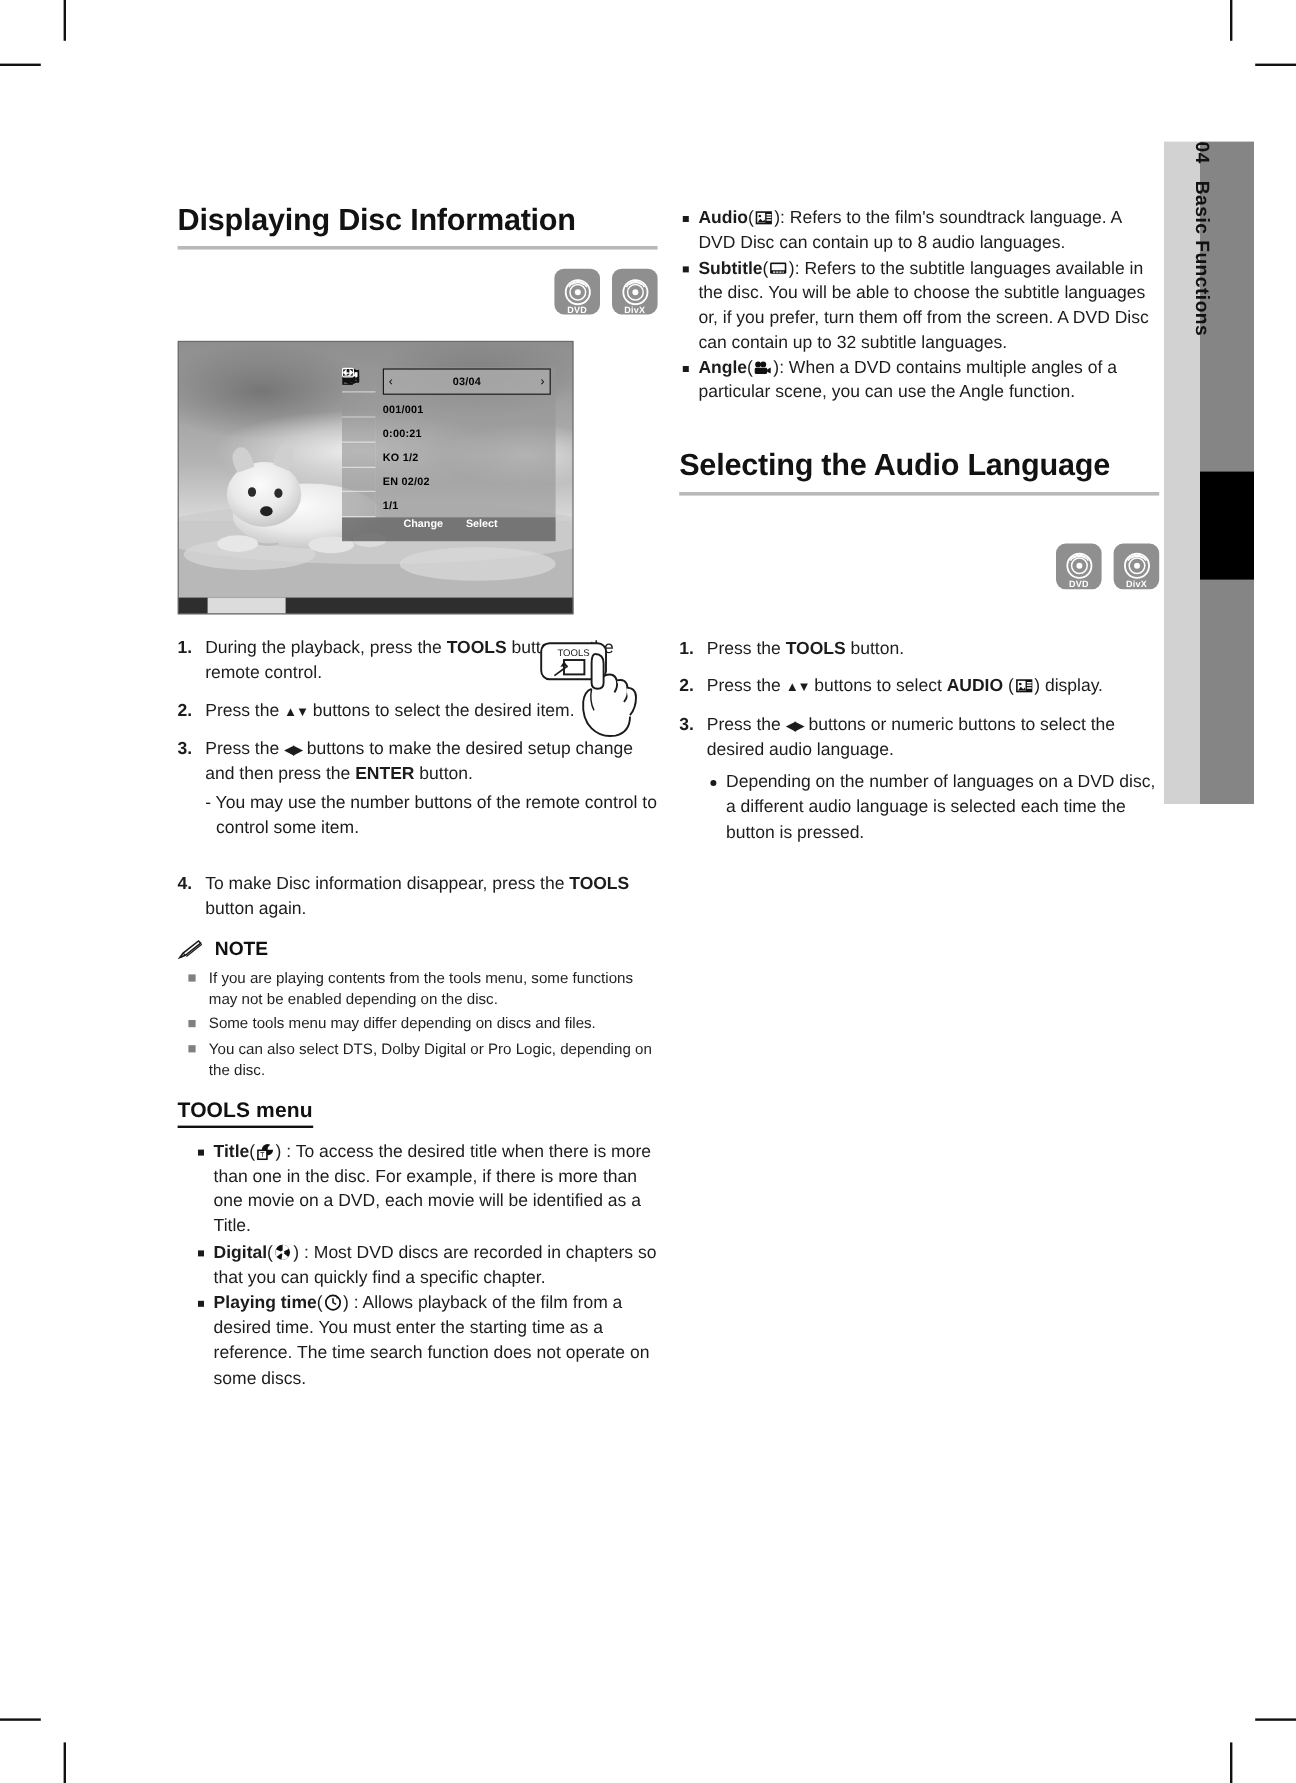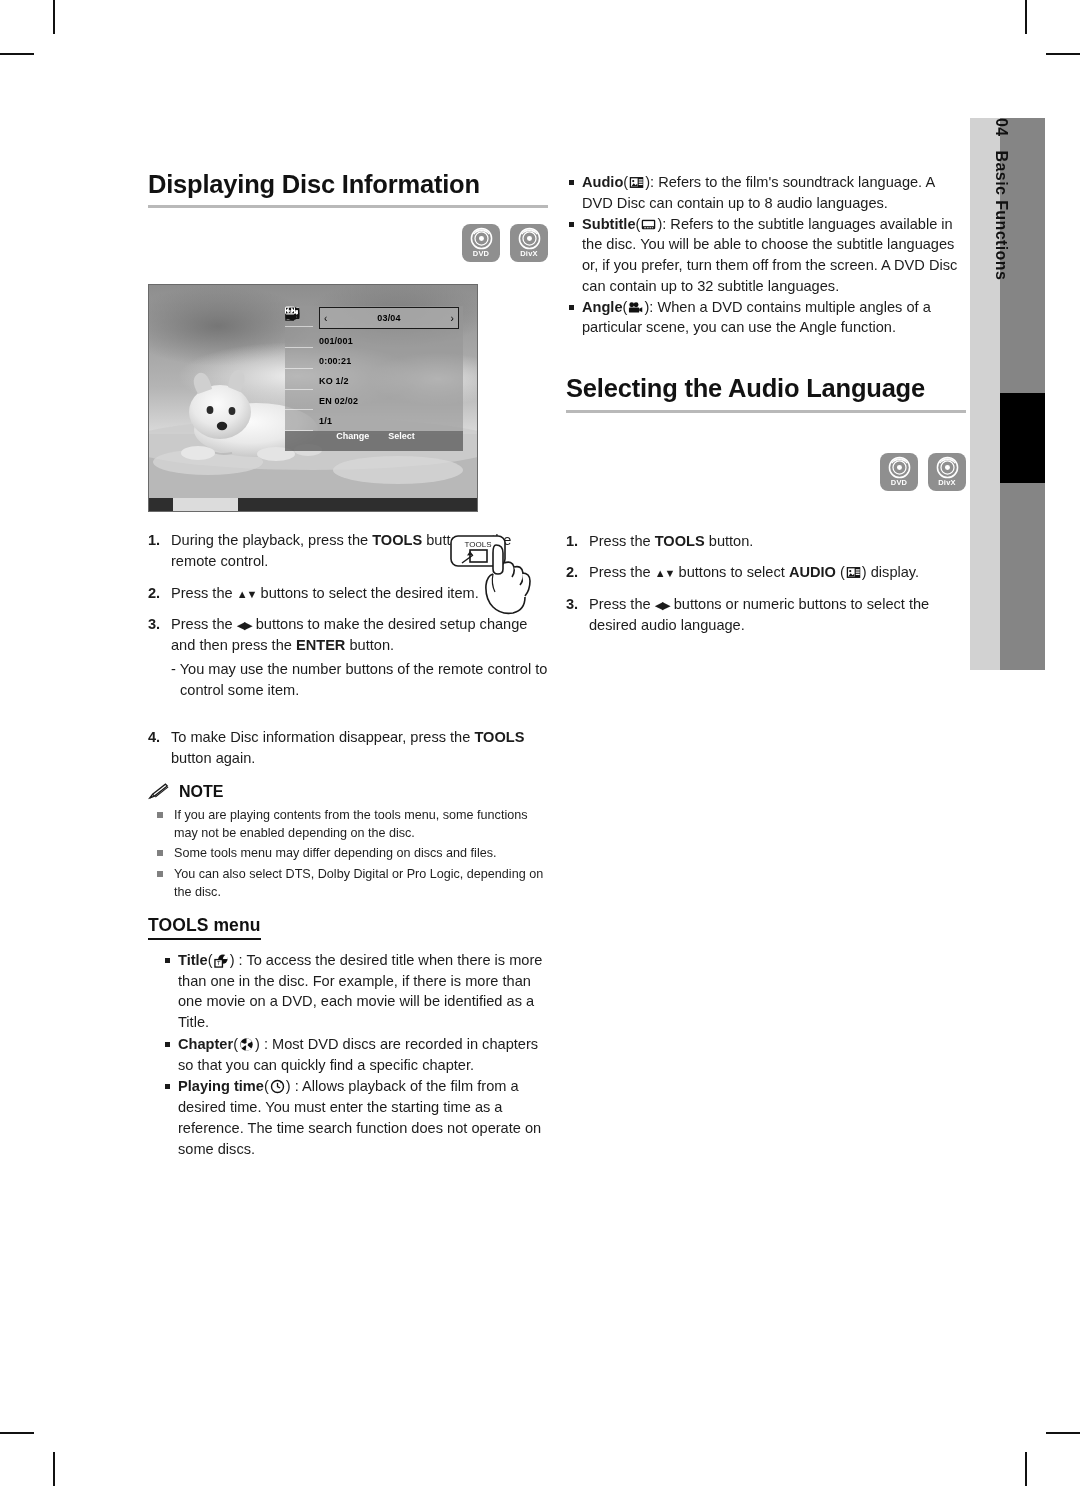--- a/index.html
+++ b/index.html
@@ -51,21 +51,21 @@
   h3.sub{
     margin:0;font-size:17.5px;font-weight:bold;color:#111;letter-spacing:.1px;
     display:inline-block;border-bottom:2.5px solid #111;padding-bottom:2px;
   }
 
   
   .badges{display:flex;gap:10px;justify-content:flex-end;}
   .badge{
     width:38px;height:38px;border-radius:8px;background:#8f8f8f;
     position:relative;display:flex;flex-direction:column;
-    align-items:center;justify-content:flex-start;padding-top:3px;box-sizing:border-box;
+    align-items:center;justify-content:flex-end;padding-top:3px;box-sizing:border-box;
   }
   .badge .disc{width:23px;height:23px;display:block;}
   .badge .blabel{
     font-size:7.5px;font-weight:bold;color:#fff;line-height:1;margin-top:0px;
     letter-spacing:.2px;
   }
 
   
   .tv{position:relative;width:330px;height:228px;margin-top:22px;overflow:hidden;background:#9a9a9a;}
   .tv svg{position:absolute;left:0;top:0;}
@@ -402,21 +402,21 @@
 
     <div class="tmenu">
       <h3 class="sub">TOOLS menu</h3>
       <ul class="tlist" style="margin-top:10px;" id="tools-list">
           <li><b>Title</b>(<span class="inline-ico"><svg viewBox="0 0 16 16">
                 <circle cx="9.5" cy="6.5" r="5" fill="#111"></circle>
                 <path d="M9.5 6.5 a5 5 0 0 1 5 -5 l0 5 z" fill="#fff"></path>
                 <rect x="1" y="7" width="8" height="8" fill="#fff" stroke="#111" stroke-width="1.4"></rect>
                 <text x="5" y="13.2" font-family="Liberation Sans, sans-serif" font-size="6" text-anchor="middle" fill="#111">T</text>
               </svg></span>) : To access the desired title when there is more than one in the disc. For example, if there is more than one movie on a DVD, each movie will be identified as a Title.</li>
-          <li><b>Chapter</b>(<span class="inline-ico"><svg viewBox="0 0 16 16">
+          <li><b>Digital</b>(<span class="inline-ico"><svg viewBox="0 0 16 16">
                 <circle cx="8" cy="8" r="6.6" fill="#111"></circle>
                 <path d="M8 8 L8 1.4 A6.6 6.6 0 0 1 13.6 5 Z" fill="#fff"></path>
                 <path d="M8 8 L2.8 12.1 A6.6 6.6 0 0 1 2.2 5.6 Z" fill="#fff"></path>
                 <path d="M8 8 L13.1 12.3 A6.6 6.6 0 0 1 7 14.6 Z" fill="#fff"></path>
                 <circle cx="8" cy="8" r="1.5" fill="#fff"></circle>
               </svg></span>) : Most DVD discs are recorded in chapters so that you can quickly find a specific chapter.</li>
           <li><b>Playing time</b>(<span class="inline-ico"><svg viewBox="0 0 16 16">
                 <circle cx="8" cy="8" r="6.4" fill="none" stroke="#111" stroke-width="1.5"></circle>
                 <path d="M8 4.2 L8 8 L10.8 9.6" stroke="#111" stroke-width="1.4" fill="none"></path>
                 <path d="M11.4 2.2 l2 1.4 l-2.4 1 z" fill="#111"></path>
@@ -499,16 +499,19 @@
                 <rect x="2.2" y="3.6" width="7" height="8.8" fill="#fff"></rect>
                 <circle cx="4.5" cy="6.4" r="1.2" fill="#111"></circle>
                 <path d="M2.4 12.2 l2.6 -3.4 l2.1 2.2 l1.6 -1.6 l0.5 2.8 z" fill="#111"></path>
                 <path d="M10.4 5.2 h4.2 M10.4 7.6 h4.2 M10.4 10 h4.2" stroke="#fff" stroke-width="1.3"></path>
               </svg></span>) display.</span>
         </div>
         <div class="step">
           <span class="n">3.</span>
           <span class="t">Press the <span class="ar">◀▶</span> buttons or numeric buttons to select the desired audio language.</span>
         </div>
+        <ul class="dotlist" style="margin:-4px 0 0 23px;">
+          <li>Depending on the number of languages on a DVD disc, a different audio language is selected each time the button is pressed.</li>
+        </ul>
       </div>
   </div>
 
 </div>
 
 </body></html>

